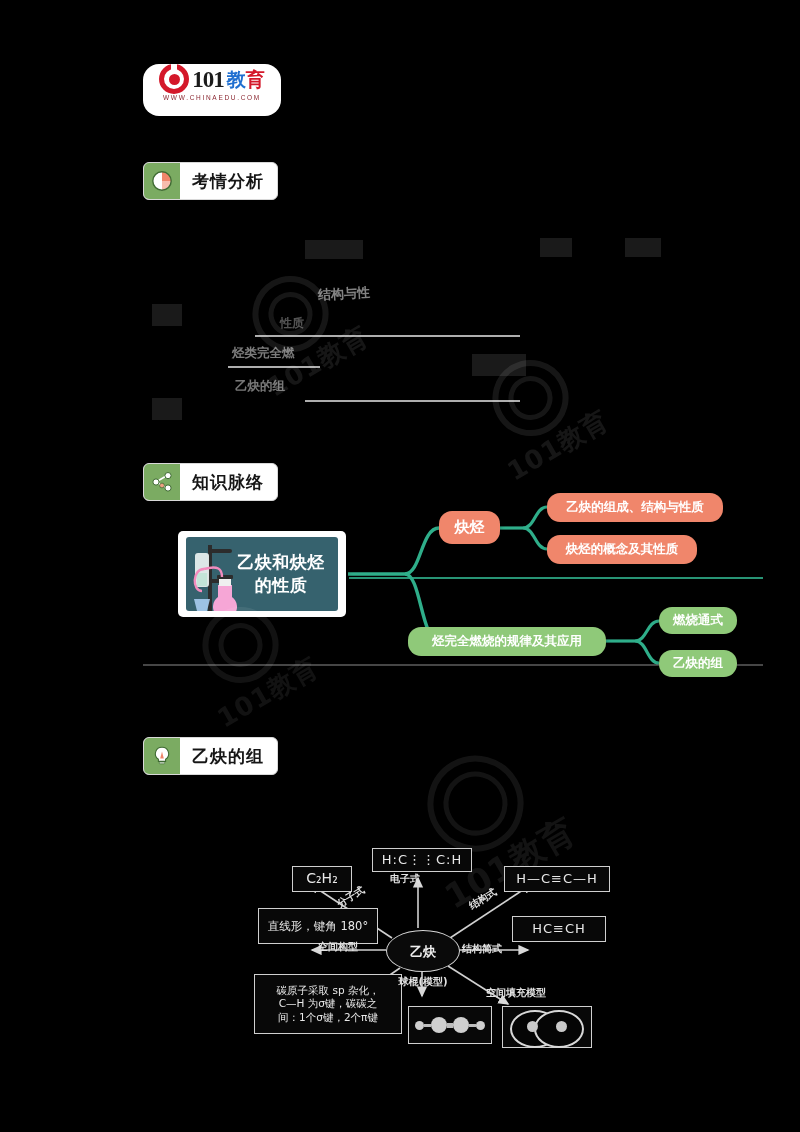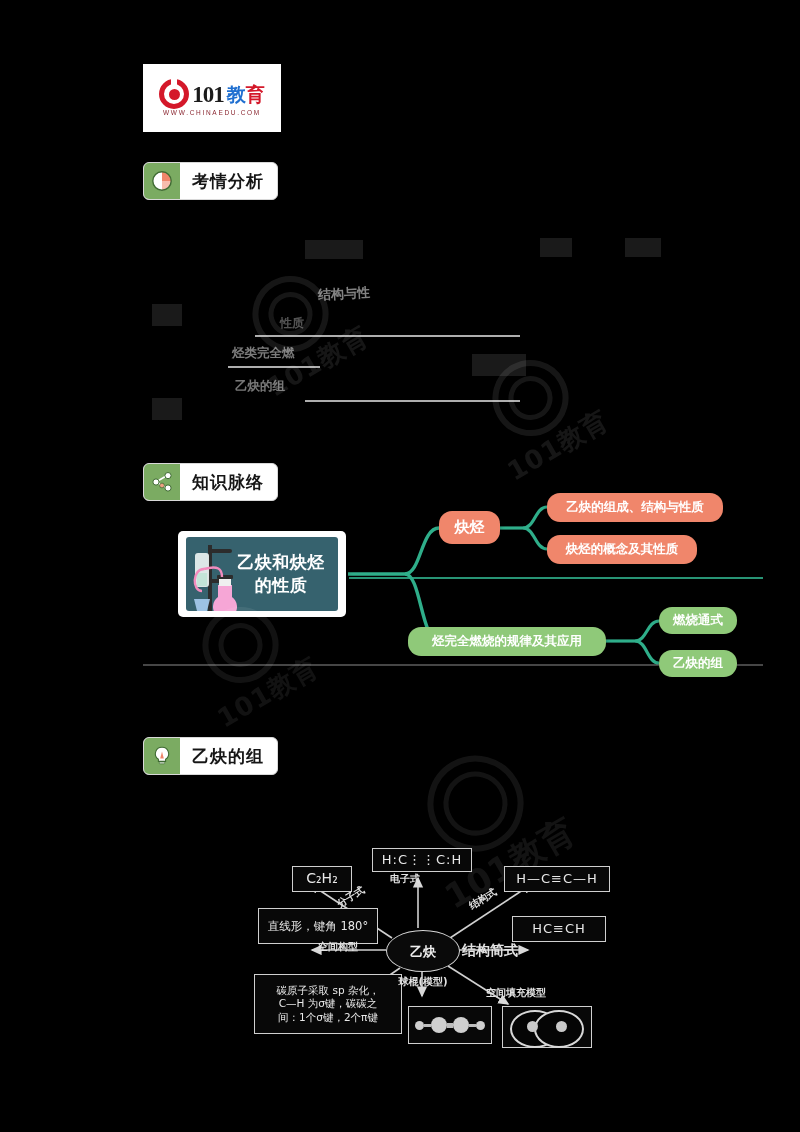--- a/index.html
+++ b/index.html
@@ -5,22 +5,22 @@
   html,body{margin:0;padding:0;background:#000;}
   body{width:800px;height:1132px;position:relative;overflow:hidden;
        font-family:"Liberation Sans","DejaVu Sans",sans-serif;}
 
   
   #page{position:absolute;left:0;top:0;width:800px;height:1132px;background:#000;}
   #sheet{position:absolute;left:25px;top:18px;width:750px;height:1096px;
          background:#000;}
 
   
-  .logo-box{position:absolute;left:118px;top:46px;width:138px;height:68px;
-            background:#fff;display:flex;align-items:center;justify-content:center;}
+  .logo-box{position:absolute;left:118px;top:46px;width:138px;height:52px;
+            background:#fff;display:flex;align-items:flex-start;justify-content:center;border-radius:16px;}
   .logo-inner{display:flex;flex-direction:column;align-items:center;gap:1px;}
   .logo-row{display:flex;align-items:center;gap:3px;}
   .logo-mark{width:30px;height:30px;position:relative;flex:0 0 auto;}
   .logo-mark .ring{position:absolute;inset:0;border-radius:50%;
                    border:5px solid #d4182a;box-sizing:border-box;}
   .logo-mark .ring:after{content:"";position:absolute;left:50%;top:-5px;
                    width:6px;height:9px;background:#fff;transform:translateX(-50%);}
   .logo-mark .dot{position:absolute;left:50%;top:50%;width:11px;height:11px;
                   margin:-5.5px 0 0 -5.5px;border-radius:50%;background:#d4182a;}
   .logo-101{font:700 23px/1 "Liberation Serif",serif;color:#1b1b1b;letter-spacing:-1px;}
@@ -287,21 +287,21 @@
     <div class="rbox" style="left:132px;top:2px;width:98px;height:22px;font-size:13px;letter-spacing:1px;">H:C⋮⋮C:H</div>
     <div class="rlabel" style="left:150px;top:26px;font-size:10px;">电子式</div>
 
     <div class="rbox" style="left:52px;top:20px;width:58px;height:24px;font-size:14px;">C₂H₂</div>
     <div class="rlabel" style="left:96px;top:44px;font-size:10px;transform:rotate(-32deg);">分子式</div>
 
     <div class="rbox" style="left:264px;top:20px;width:104px;height:24px;font-size:13px;letter-spacing:1px;">H—C≡C—H</div>
     <div class="rlabel" style="left:228px;top:46px;font-size:10px;transform:rotate(-32deg);">结构式</div>
 
     <div class="rbox" style="left:272px;top:70px;width:92px;height:24px;font-size:13px;letter-spacing:1px;">HC≡CH</div>
-    <div class="rlabel" style="left:222px;top:96px;font-size:14px;">结构简式</div>
+    <div class="rlabel" style="left:222px;top:96px;font-size:10px;">结构简式</div>
 
     <div class="rbox" style="left:18px;top:62px;width:120px;height:36px;font-size:11.5px;padding:0 3px;box-sizing:border-box;">直线形，键角 180°</div>
     <div class="rlabel" style="left:78px;top:94px;font-size:10px;">空间构型</div>
 
     <div class="rbox" style="left:14px;top:128px;width:148px;height:60px;font-size:10.5px;padding:0 4px;box-sizing:border-box;white-space:pre-line;">碳原子采取 sp 杂化，
 C—H 为σ键，碳碳之
 间：1个σ键，2个π键</div>
 
     <div class="rlabel" style="left:156px;top:130px;font-size:10px;text-align:center;width:54px;white-space:normal;line-height:1.15;">球棍(模型)</div>
     <div class="rbox" style="left:168px;top:160px;width:82px;height:36px;">

